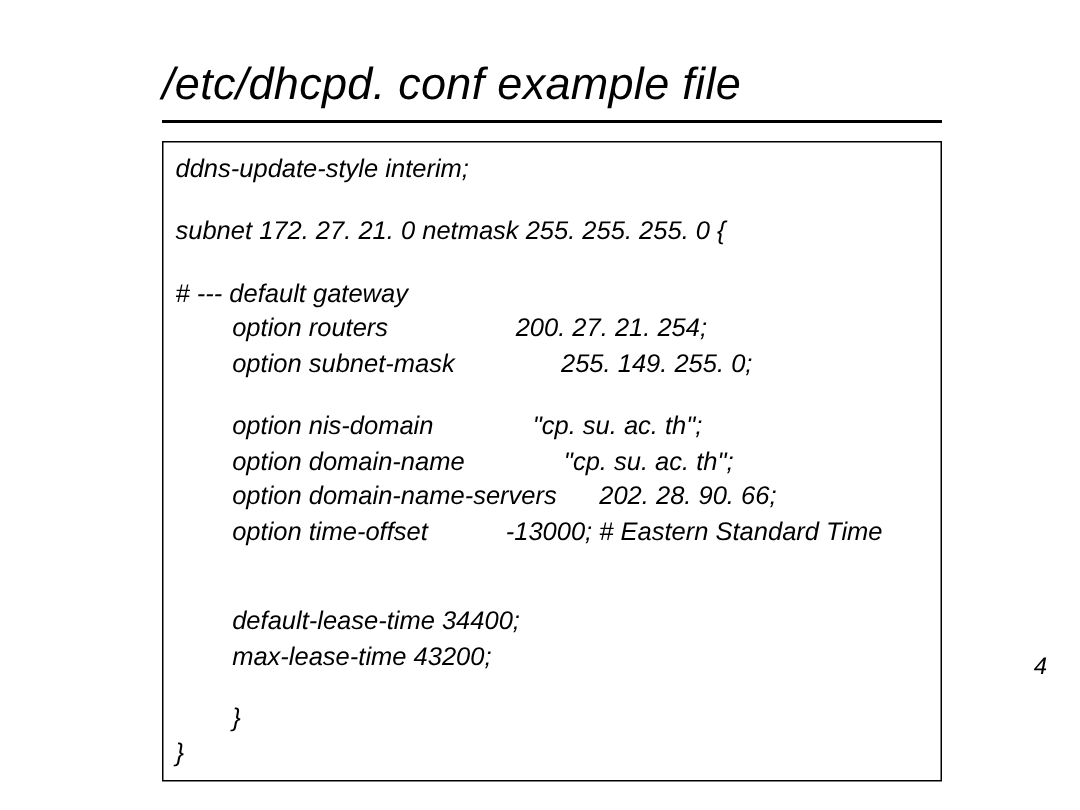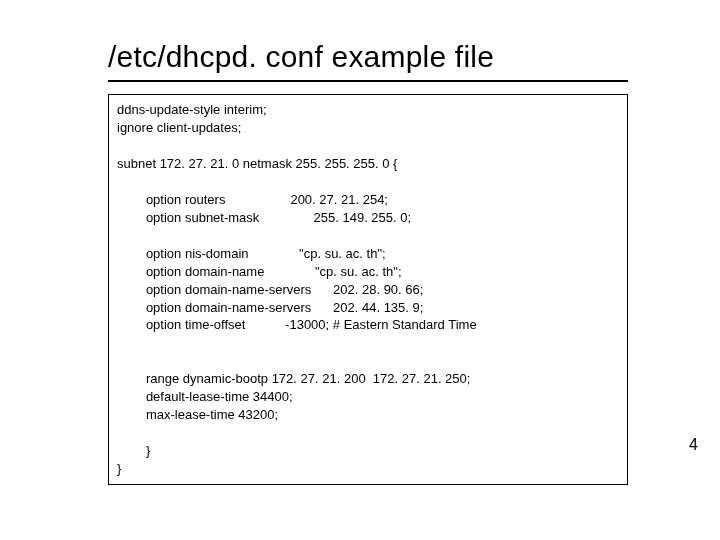--- a/index.html
+++ b/index.html
@@ -10,41 +10,42 @@
     background: #ffffff;
     font-family: Arial, Helvetica, sans-serif;
     color: #000;
   }
   .slide {
     position: relative;
     width: 720px;
     height: 472px;
     box-sizing: border-box;
     padding: 40px 70px 30px 108px;
+    font-style: italic;
   }
   .title {
     font-size: 30px;
     font-weight: 400;
     margin: 0 0 6px 0;
     letter-spacing: 0.2px;
   }
   .underline {
     border-bottom: 2px solid #000;
     margin-bottom: 12px;
     width: 520px;
   }
   .code-box {
     border: 1px solid #000;
     padding: 6px 8px 6px 8px;
     width: 520px;
     box-sizing: border-box;
   }
   .code-box .line {
     font-family: Verdana, Arial, sans-serif;
-    font-size: 13px;
+    font-size: 17px;
     line-height: 1.38;
     white-space: pre;
   }
   .blank {
     height: 18px;
   }
   .page-number {
     position: absolute;
     right: 22px;
     bottom: 18px;
@@ -54,35 +55,33 @@
 </style>
 </head>
 <body>
 
 <div class="slide">
   <h1 class="title">/etc/dhcpd. conf example file</h1>
   <div class="underline"></div>
 
   <div class="code-box">
     <div class="line">ddns-update-style interim;</div>
-    <div class="line">ignore client-updates;</div>
     <div class="blank"></div>
     <div class="line">subnet 172. 27. 21. 0 netmask 255. 255. 255. 0 {</div>
     <div class="blank"></div>
+    <div class="line"># --- default gateway</div>
     <div class="line">        option routers                  200. 27. 21. 254;</div>
     <div class="line">        option subnet-mask               255. 149. 255. 0;</div>
     <div class="blank"></div>
     <div class="line">        option nis-domain              "cp. su. ac. th";</div>
     <div class="line">        option domain-name              "cp. su. ac. th";</div>
     <div class="line">        option domain-name-servers      202. 28. 90. 66;</div>
-    <div class="line">        option domain-name-servers      202. 44. 135. 9;</div>
     <div class="line">        option time-offset           -13000; # Eastern Standard Time</div>
     <div class="blank"></div>
     <div class="blank"></div>
-    <div class="line">        range dynamic-bootp 172. 27. 21. 200  172. 27. 21. 250;</div>
     <div class="line">        default-lease-time 34400;</div>
     <div class="line">        max-lease-time 43200;</div>
     <div class="blank"></div>
     <div class="line">        }</div>
     <div class="line">}</div>
   </div>
 
   <div class="page-number">4</div>
 </div>
 

